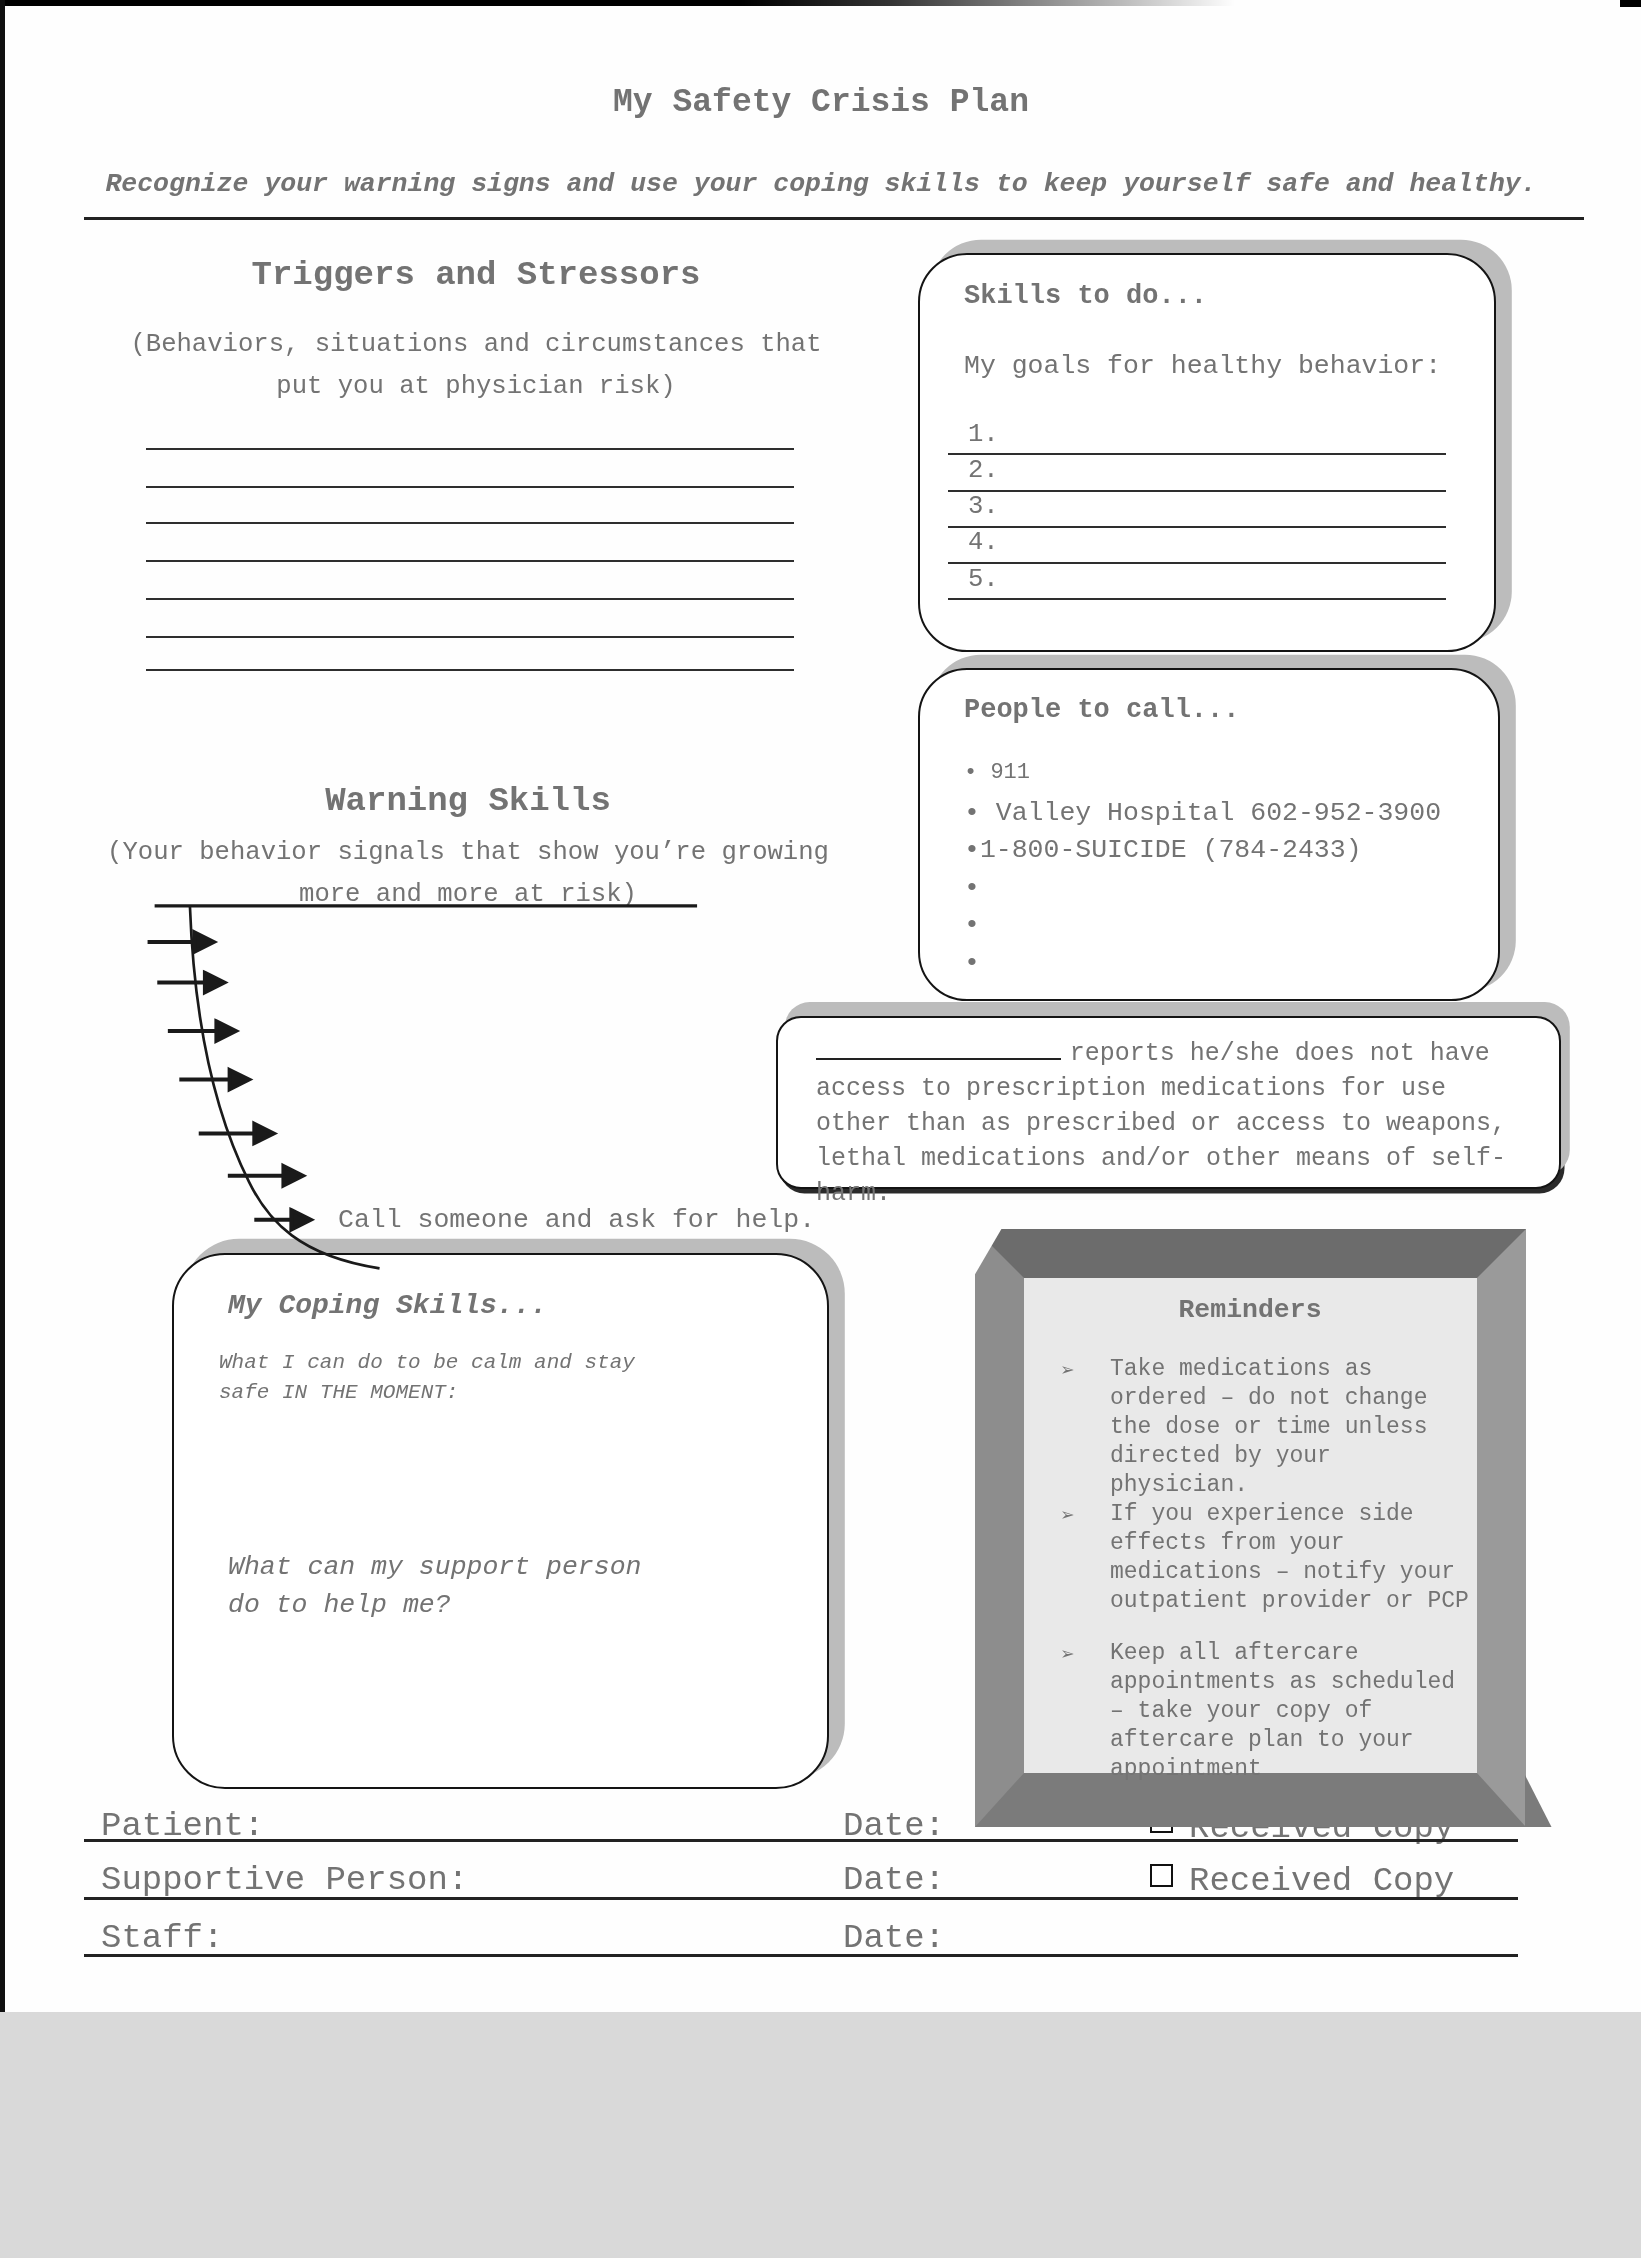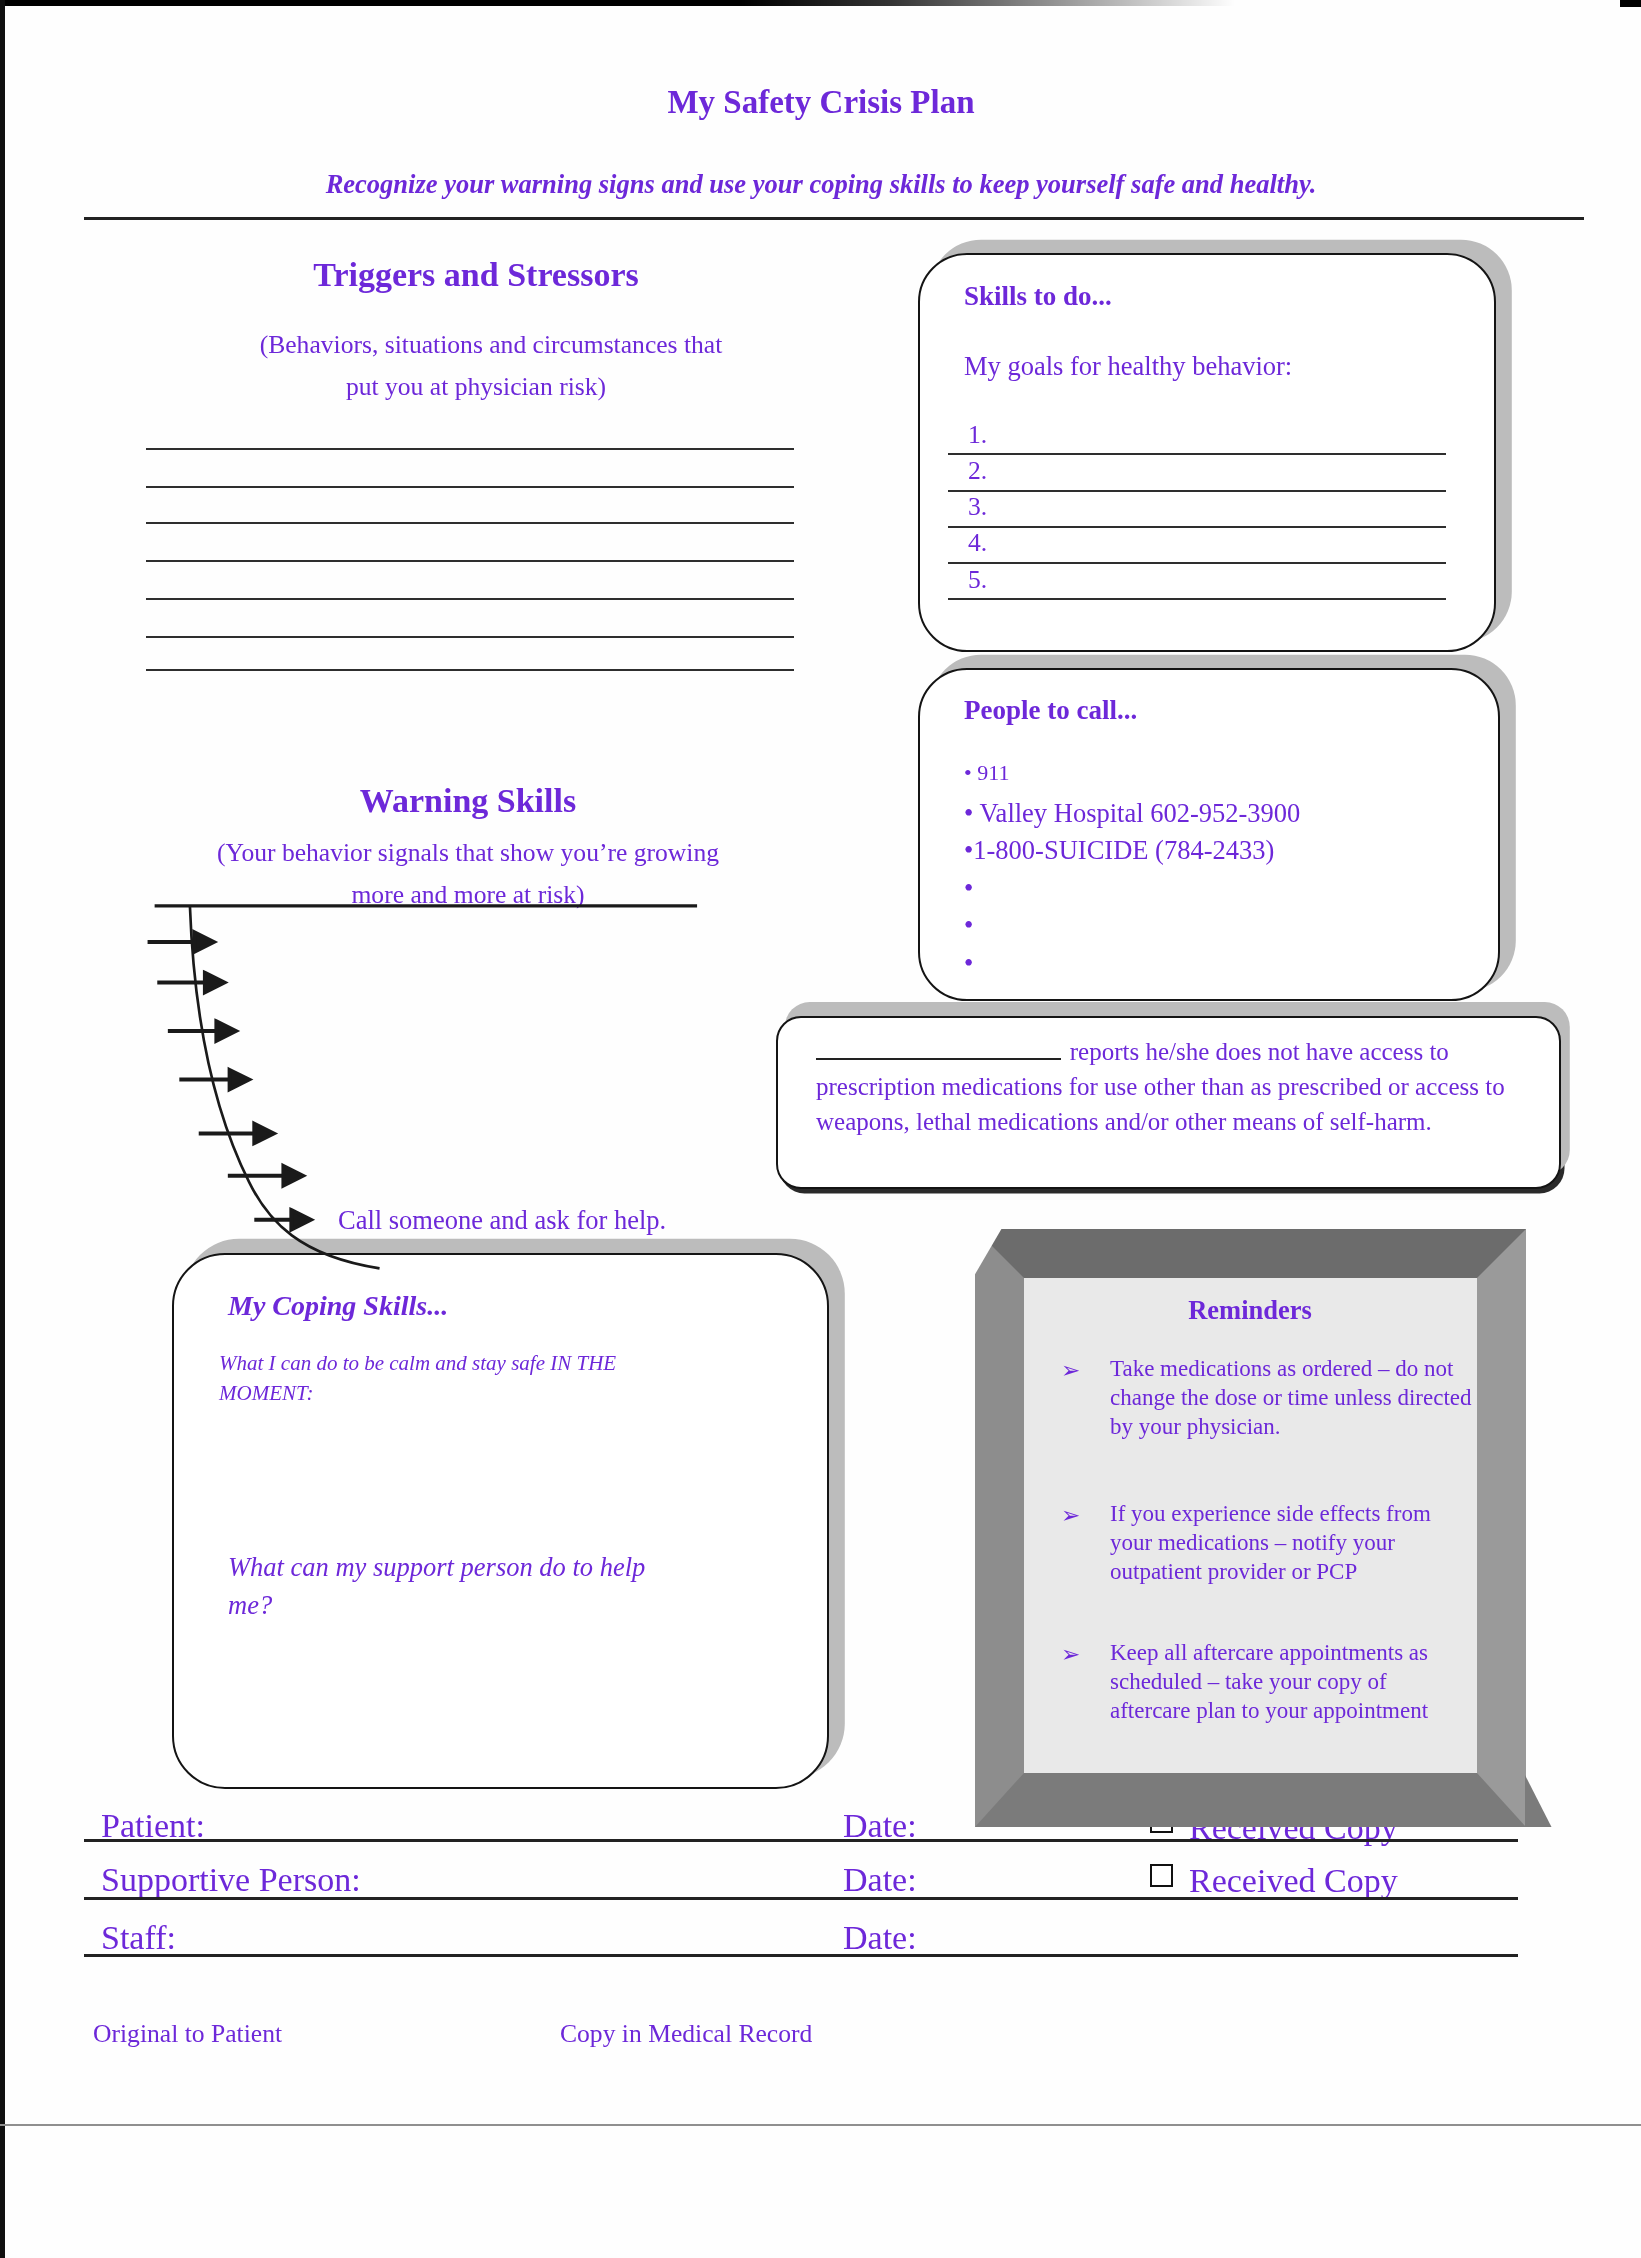--- a/index.html
+++ b/index.html
@@ -1,19 +1,19 @@
 <!DOCTYPE html>
 <html style="font-size:14px"><head>
 <meta charset="utf-8">
 <style>
   html,body{margin:0;padding:0;background:#d9d9d9;}
   #page{
-    position:relative;width:1642px;height:2258px;margin:0 auto;
+    position:relative;width:1642px;height:2012px;margin:0 auto;
     background:#fefefe;overflow:hidden;
-    font-family:Liberation Serif, serif;color:#6d28d9;
+    font-family:Liberation Mono, monospace;color:#737373;
   }
   .abs{position:absolute;}
   .ctr{text-align:center;}
   .b{font-weight:bold;}
   .i{font-style:italic;}
   .rule{position:absolute;background:#222;height:2.6px;}
   .thinline{position:absolute;background:#2e2e2e;height:1.8px;}
   .rbox{
     position:absolute;background:#fff;border:2.6px solid #141414;
     box-shadow:14px -11.5px 0 1.8px #bcbcbc;box-sizing:border-box;
@@ -55,21 +55,21 @@
   <div class="abs" style="left:0;top:0;width:1235px;height:6.2px;background:linear-gradient(to right,#000 0%,#000 60%,rgba(0,0,0,.8) 72%,rgba(0,0,0,.35) 88%,rgba(0,0,0,0) 100%);"></div>
   <div class="abs" style="left:1620px;top:0;width:22px;height:7px;background:#000;"></div>
   <div class="abs" style="left:0;top:0;width:5.3px;height:2258px;background:#101010;"></div>
   <div class="abs" style="left:0;top:2124px;width:1642px;height:1.8px;background:#8f8f8f;"></div>
 
   <div class="abs ctr b" style="left:0;top:84px;width:1642px;font-size:33px;">My Safety Crisis Plan</div>
   <div class="abs ctr b i" style="left:0;top:169px;width:1642px;font-size:26.5px;">Recognize your warning signs and use your coping skills to keep yourself safe and healthy.</div>
   <div class="rule" style="left:84px;top:217px;width:1500px;"></div>
 
   <div class="abs ctr b" style="left:79px;top:256px;width:794px;font-size:34px;">Triggers and Stressors</div>
-  <div class="abs ctr" style="left:94px;top:330px;width:794px;font-size:25.6px;">(Behaviors, situations and circumstances that</div>
+  <div class="abs ctr" style="left:79px;top:330px;width:794px;font-size:25.6px;">(Behaviors, situations and circumstances that</div>
   <div class="abs ctr" style="left:79px;top:372px;width:794px;font-size:25.6px;">put you at physician risk)</div>
   <div class="thinline" style="left:146px;top:448px;width:648px;"></div>
   <div class="thinline" style="left:146px;top:486px;width:648px;"></div>
   <div class="thinline" style="left:146px;top:522px;width:648px;"></div>
   <div class="thinline" style="left:146px;top:560px;width:648px;"></div>
   <div class="thinline" style="left:146px;top:598px;width:648px;"></div>
   <div class="thinline" style="left:146px;top:636px;width:648px;"></div>
   <div class="thinline" style="left:146px;top:669px;width:648px;"></div>
 
   <div class="rbox z2" style="left:918px;top:253px;width:578px;height:399px;border-radius:49px;"></div>

